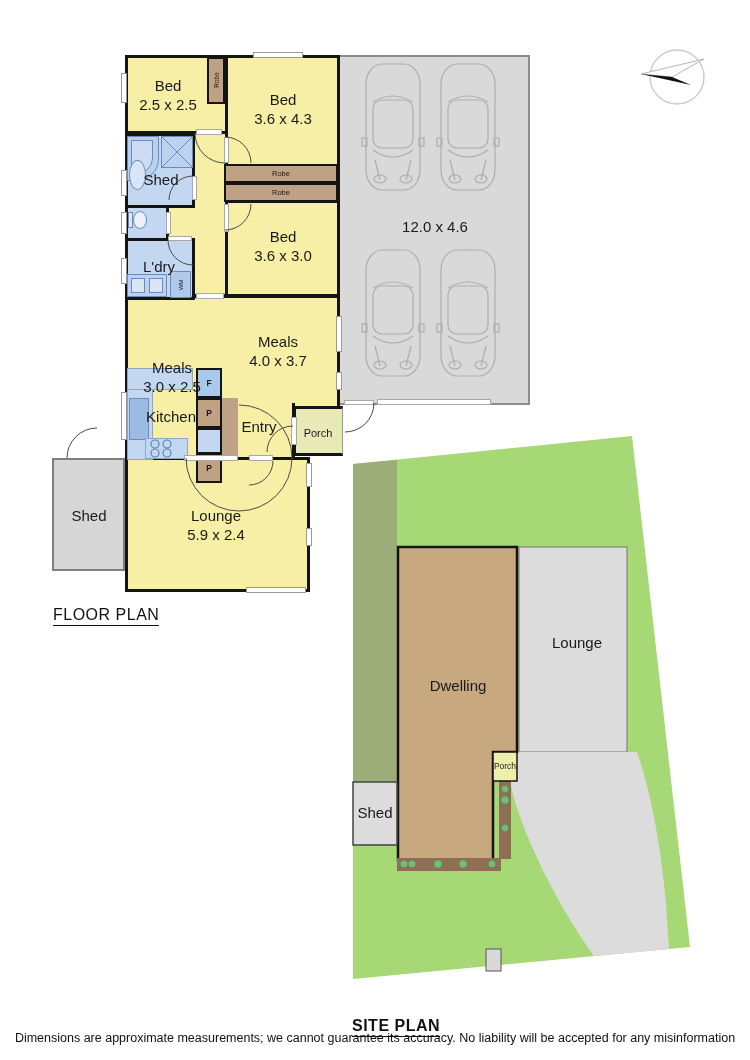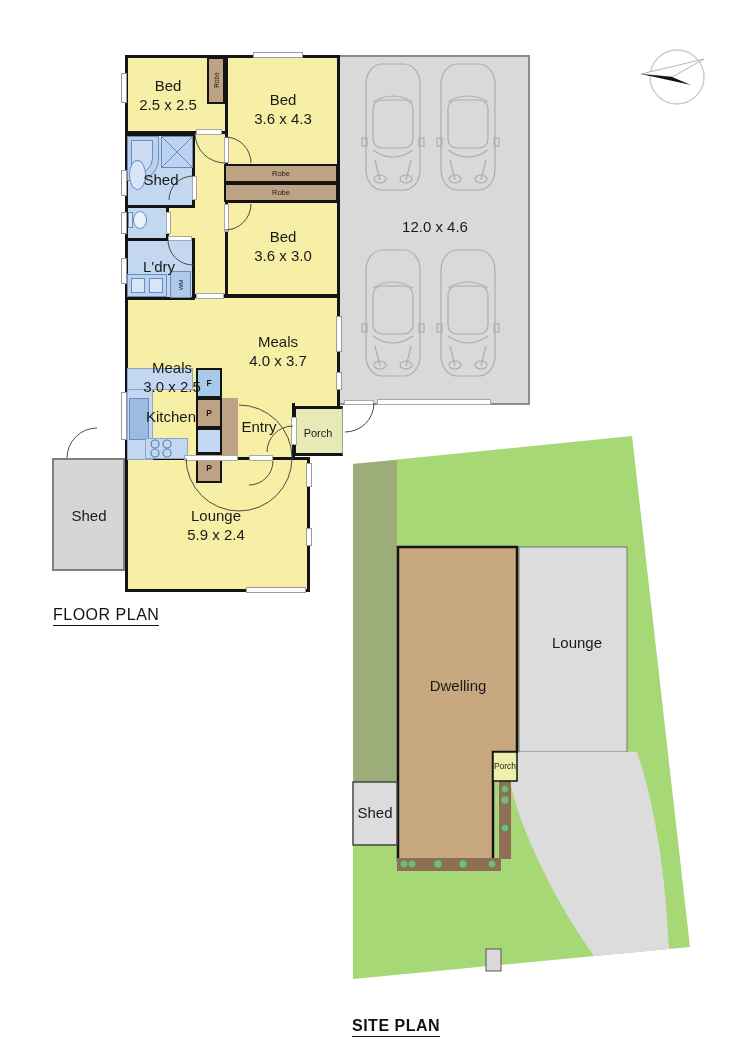--- a/index.html
+++ b/index.html
@@ -225,14 +225,15 @@
 
   <div class="title" style="left:53px;top:606px;">FLOOR PLAN</div>
 
   <div class="lbl" style="left:458px;top:686px;">Dwelling</div>
   <div class="lbl" style="left:577px;top:643px;">Lounge</div>
   <div class="lbl" style="left:375px;top:813px;">Shed</div>
   <div class="lbl" style="left:505px;top:766px;font-size:8.5px;">Porch</div>
 
   <div class="title" style="left:352px;top:1017px;font-weight:bold;">SITE PLAN</div>
 
+  <div class="disclaimer">Dimensions are approximate measurements; we cannot guarantee its accuracy. No liability will be accepted for any misinformation</div>
 
 </div>
 
 </body></html>

